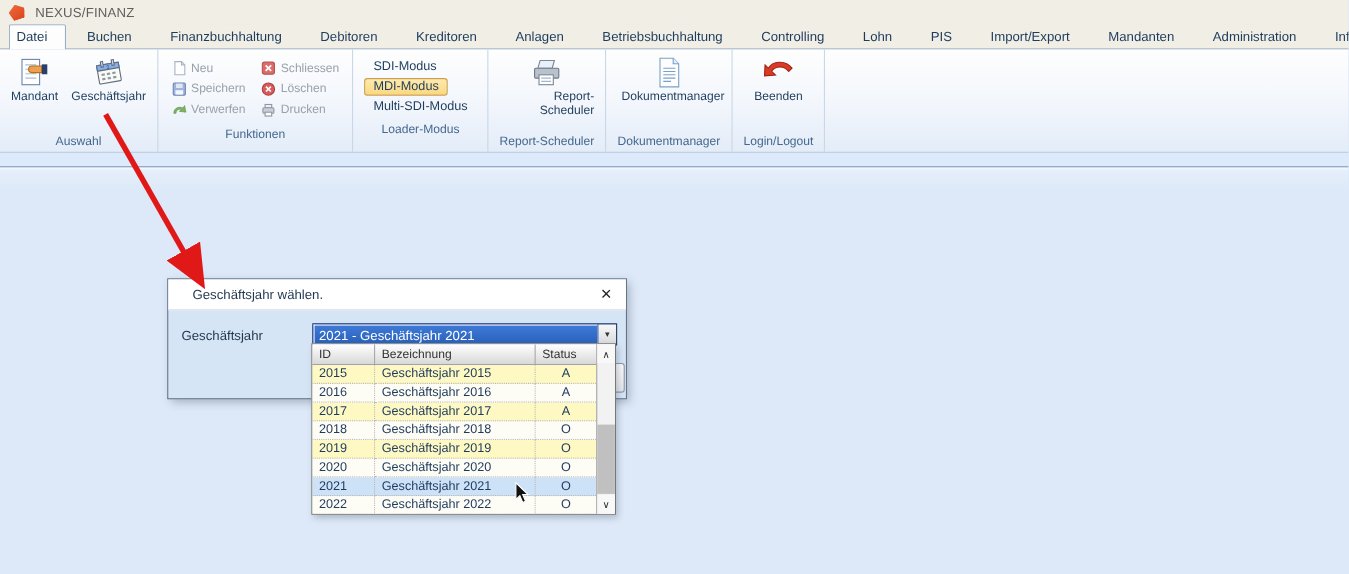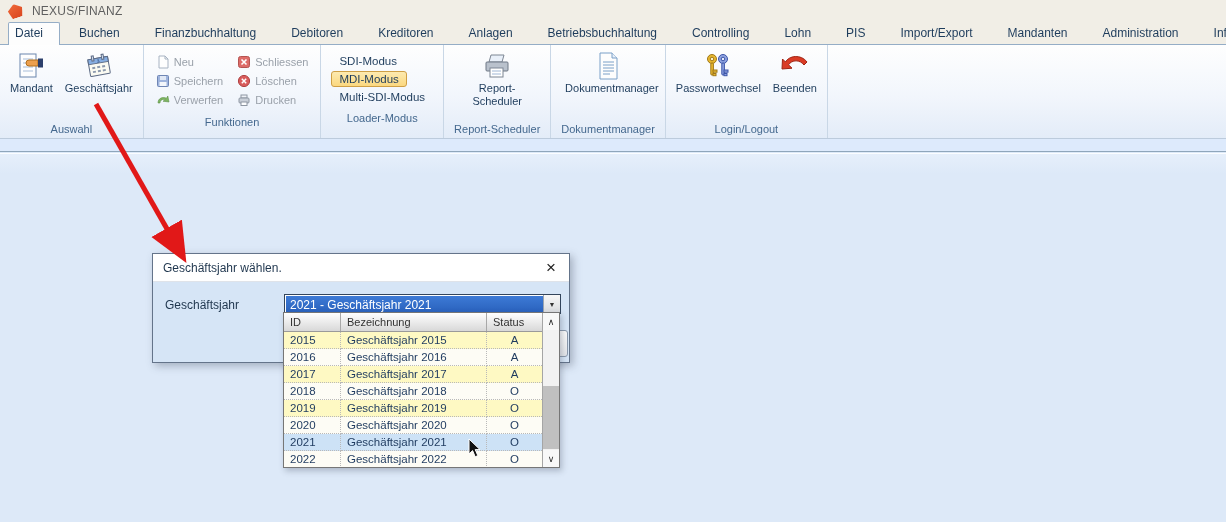--- a/index.html
+++ b/index.html
@@ -22,41 +22,41 @@
                 margin-bottom:-1px; padding-bottom:5px; position:relative; z-index:2; }
 
   
   .ribbon { height:94px; background:linear-gradient(#fefefe, #f2f6fc 55%, #e3ecf8);
             display:flex; align-items:stretch; border-bottom:1px solid #bccbdc; }
   .ribbon-group { display:flex; flex-direction:column; border-right:1px solid #c9d7e6; padding:2px 4px 0 4px; }
   .group-content { flex:1; display:flex; align-items:flex-start; justify-content:center; gap:4px; padding:2px 2px; }
   .group-label { height:16px; font-size:11px; color:#44688e; text-align:center; line-height:15px; padding:0 6px; }
   .big-btn { display:flex; flex-direction:column; align-items:center; gap:1px; padding:2px 4px; border-radius:3px; cursor:default; }
   .big-btn .bicon { width:30px; height:30px; display:flex; align-items:center; justify-content:center; }
-  .big-btn .blabel { font-size:11px; color:#1e3c5c; text-align:center; line-height:1.15; max-width:86px; }
+  .big-btn .blabel { font-size:11px; color:#1e3c5c; text-align:right; line-height:1.15; max-width:86px; }
   .smallgrid { display:grid; grid-template-columns:auto auto; column-gap:14px; row-gap:5px;
                align-content:start; padding:8px 8px; }
   .small-btn { display:flex; align-items:center; gap:4px; }
   .small-btn .sicon { width:14px; height:14px; opacity:.85; }
   .small-btn .slabel { font-size:11px; color:#9aa1aa; }
   .textlist { display:flex; flex-direction:column; align-items:flex-start; gap:2px; padding:6px 6px; }
   .text-btn { font-size:11.5px; color:#1e3c5c; padding:1px 7px; border:1px solid transparent; }
   .text-btn.hl { background:linear-gradient(#fdeab0,#fbd880); border:1px solid #cf9f45; border-radius:3px; }
 
   
   .strip { height:13px; background:#ddeafc; border-bottom:1px solid #8fa6bb; }
   .workspace { position:absolute; left:0; top:153px; width:1226px; height:369px;
                background:linear-gradient(#e6effb, #dde9f8 20px); border-top:1px solid #fbfdff; }
 
   
   .dialog { position:absolute; left:152px; top:253px; width:418px; height:110px; z-index:10;
             background:#d6e5f6; border:1px solid #64748a; box-shadow:3px 3px 8px rgba(60,70,90,.35); }
   .dlg-title { height:28px; background:#ffffff; display:flex; align-items:center; justify-content:space-between;
                padding:0 10px; border-bottom:1px solid #dfe3e9; }
-  .dlg-title .ttext { font-size:12px; color:#1f364e; }
+  .dlg-title .ttext { font-size:12px; color:#1f364e;margin-left:12px; }
   .dlg-close { font-size:17px; color:#222; line-height:1; padding:0 3px; cursor:default; }
   .dlg-body { position:relative; height:81px; }
   .dlg-label { position:absolute; left:12px; top:16px; font-size:12px; color:#1f364e; }
   .combobox { position:absolute; left:131px; top:12px; width:277px; height:20px;
               border:1px solid #33455c; display:flex; background:#1d4ed8; }
   .combo-value { flex:1; background:linear-gradient(#3d7ad6,#2a62bd); color:#fff; font-size:12px;
                  line-height:18px; padding-left:4px; border:1px solid #fff; border-right:none;
                  white-space:nowrap; overflow:hidden; }
   .combo-btn { width:17px; background:linear-gradient(#f8f8f8,#d8dadd); border-left:1px solid #9aa4b0;
                display:flex; align-items:center; justify-content:center; font-size:7px; color:#333; }
@@ -254,41 +254,20 @@
             <div class="blabel">Dokumentmanager</div>
           </div>
         </div>
         <div class="group-label">Dokumentmanager</div>
       </div>
       <div class="ribbon-group">
         <div class="group-content">
           <div class="big-btn">
             <div class="bicon">
               <svg width="30" height="30" viewBox="0 0 30 30">
-                <g stroke="#a07818" fill="#e8b830">
-                  <circle cx="9" cy="8" r="4.5"></circle>
-                  <circle cx="9" cy="8" r="1.8" fill="#fdf2c8"></circle>
-                  <rect x="7.8" y="12" width="2.6" height="12" rx="1"></rect>
-                  <rect x="10" y="19" width="4" height="2.2"></rect>
-                  <rect x="10" y="22.5" width="3" height="2.2"></rect>
-                </g>
-                <g stroke="#3c55a8" fill="#8fa3e0">
-                  <circle cx="20" cy="8" r="4.5"></circle>
-                  <circle cx="20" cy="8" r="1.8" fill="#e6ecfc"></circle>
-                  <rect x="18.8" y="12" width="2.6" height="12" rx="1"></rect>
-                  <rect x="21" y="19" width="4" height="2.2"></rect>
-                  <rect x="21" y="22.5" width="3" height="2.2"></rect>
-                </g>
-              </svg>
-            </div>
-            <div class="blabel">Passwortwechsel</div>
-          </div>
-          <div class="big-btn">
-            <div class="bicon">
-              <svg width="30" height="30" viewBox="0 0 30 30">
                 <path d="M27 11 C21 3 9 4.5 5.5 11 L2.5 8 L2 18 L12 17.2 L8.5 13.8 C12 8.5 20 8.5 24 14 Z" fill="#da3b25" stroke="#9e2413"></path>
               </svg>
             </div>
             <div class="blabel">Beenden</div>
           </div>
         </div>
         <div class="group-label">Login/Logout</div>
       </div>
     </div>
   <div class="strip"></div>

